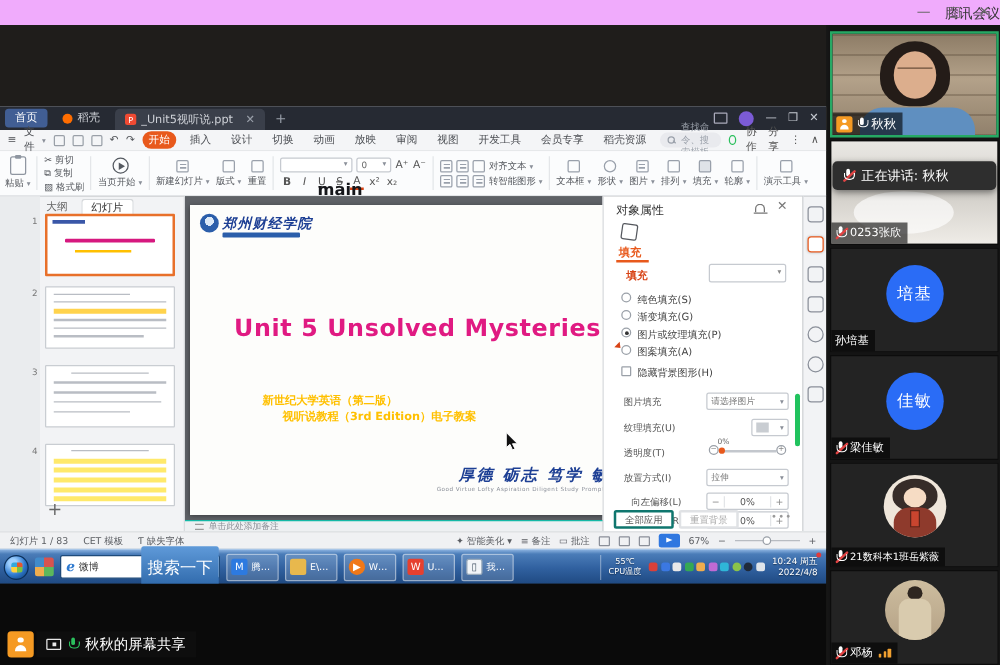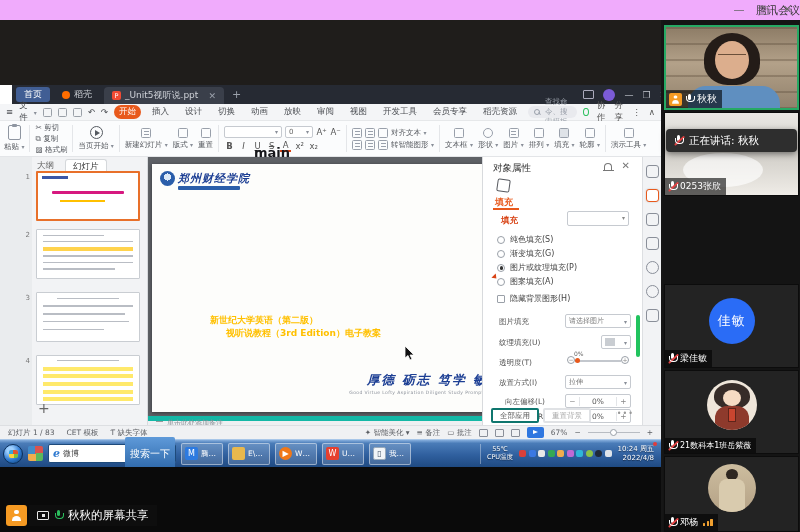--- a/index.html
+++ b/index.html
@@ -74,21 +74,21 @@
          background:linear-gradient(180deg,#cdbd9f 0%,#b5a286 100%);overflow:hidden}
   .photo .head{position:absolute;left:18px;top:5px;width:12px;height:11px;border-radius:50%;background:#2e2620}
   .photo .body{position:absolute;left:11px;top:15px;width:26px;height:34px;border-radius:8px 8px 0 0;background:#d9cbae}
 
   .toast{position:absolute;left:666px;top:129px;width:131px;height:23px;background:#2e2e2e;border-radius:4px;
          box-shadow:0 2px 6px rgba(0,0,0,.5);display:flex;align-items:center;gap:6px;padding:0 8px;z-index:35}
   .toast .txt{color:#fff;font-size:10.5px;white-space:nowrap}
 
   
   .wps{position:absolute;left:0;top:65px;width:661px;height:354px;background:#fff}
-  .tabbar{position:absolute;left:12px;top:0;width:661px;height:19px;background:#262a33;display:flex;align-items:center}
+  .tabbar{position:absolute;left:0;top:0;width:661px;height:19px;background:#262a33;display:flex;align-items:center}
   .wtab{height:15px;display:flex;align-items:center;gap:4px;padding:0 8px;border-radius:3px;margin-left:4px;font-size:9px;color:#cfd2d8}
   .wtab.home{background:#415e94;color:#fff}
   .wtab.doc{background:#3a3f4a;border-radius:4px 4px 0 0;height:17px;margin-top:2px}
   .docer-dot{width:8px;height:8px;border-radius:50%;background:#ff6d00}
   .pbadge{width:9px;height:9px;background:#f04a33;border-radius:2px;color:#fff;font-size:6.5px;display:flex;align-items:center;justify-content:center}
   .tb-x{color:#9aa0aa;font-size:9px;margin-left:6px}
   .tb-plus{color:#9aa0aa;font-size:11px;margin-left:8px}
   .tb-right{margin-left:auto;display:flex;align-items:center;gap:9px;padding-right:6px;color:#c3c7cf;font-size:9px}
   .pp-ava{width:12px;height:12px;border-radius:50%;background:#7b5bd6}
   .docswitch{width:11px;height:9px;border:1.2px solid #aab;border-radius:1px}
@@ -148,38 +148,38 @@
   .logo-mark{width:15px;height:15px;border-radius:50%;background:radial-gradient(circle at 50% 40%,#dce9f7 0 30%,#2b5eaa 31% 100%)}
   .logo-cn{font-family:"DejaVu Serif",serif;font-style:italic;font-weight:bold;font-size:11px;color:#1d3f94;letter-spacing:1px}
   .logo-bar{position:absolute;left:26px;top:22px;width:62px;height:4px;background:#2b5eaa;border-radius:1px}
   .s-title{position:absolute;left:0;top:88px;width:100%;text-align:center;font-size:19px;font-weight:bold;color:#e01a82;letter-spacing:.5px}
   .s-sub1{position:absolute;left:58px;top:150px;font-size:9px;font-weight:bold;color:#ffc000}
   .s-sub2{position:absolute;left:74px;top:163px;font-size:9px;font-weight:bold;color:#ffc000}
   .motto{position:absolute;right:14px;top:208px;font-family:"DejaVu Serif",serif;font-weight:bold;font-style:italic;font-size:12.5px;color:#1d3f94;letter-spacing:2px}
   .motto-sub{position:absolute;right:14px;top:226px;font-size:4.5px;color:#8a8f99;letter-spacing:.4px}
   .cursor{position:absolute;left:252px;top:182px;width:11px;height:15px;z-index:7}
 
-  .notebar{position:absolute;left:148px;top:259px;width:334px;height:9px;background:#eef0f2;border-top:5px solid #14b8a6;
+  .notebar{position:absolute;left:148px;top:259px;width:334px;height:9px;background:#eef0f2;border-top:1px solid #14b8a6;
            display:flex;align-items:center;gap:4px;padding:0 8px;font-size:7px;color:#8b9097}
   .nb-ico{width:7px;height:5px;border-top:1px solid #999;border-bottom:1px solid #999}
 
   
   .props{position:absolute;left:482px;top:0;width:160px;height:268px;background:#fff;border-left:1px solid #d8dadd;font-size:8px;color:#444}
   .props .hdr{position:absolute;left:10px;top:5px;font-size:9.5px;color:#333}
   .bell{position:absolute;right:30px;top:6px;width:8px;height:7px;border:1.2px solid #777;border-bottom:none;border-radius:4px 4px 0 0}
   .bell::after{content:"";position:absolute;left:-2.4px;bottom:-1.4px;width:11px;height:1.2px;background:#777}
   .px{position:absolute;right:12px;top:3px;font-size:10px;color:#777}
   .filltab-ico{position:absolute;left:14px;top:22px;width:13px;height:13px;border:1.4px solid #55585e;border-radius:2px;transform:rotate(8deg)}
   .filltab{position:absolute;left:12px;top:39px;font-size:9px;color:#e8591c;font-weight:bold}
   .filltab-underline{position:absolute;left:10px;top:51px;width:26px;height:2px;background:#e8591c}
   .sect{position:absolute;left:10px;top:58px;font-size:8.5px;color:#d84315;font-weight:bold}
   .sect-arrow{position:absolute;left:0;top:59px;width:0;height:0;border-left:4px solid #d84315;border-top:3px solid transparent;border-bottom:3px solid transparent;transform:rotate(45deg)}
   .texbox{position:absolute;left:84px;top:54px;width:62px;height:15px;border:1px solid #c6cad0;border-radius:2px;background:#fff}
   .texbox::after{content:"▾";position:absolute;right:3px;top:2px;font-size:6px;color:#888}
-  .prow{position:absolute;left:14px;display:flex;align-items:center;gap:5px;white-space:nowrap}
+  .prow{position:absolute;left:14px;display:flex;gap:5px;white-space:nowrap}
   .radio{width:8px;height:8px;border:1px solid #9aa0a8;border-radius:50%;flex:none;position:relative}
   .radio.on::after{content:"";position:absolute;left:1.6px;top:1.6px;width:3.6px;height:3.6px;border-radius:50%;background:#333}
   .chk{width:8px;height:8px;border:1px solid #9aa0a8;border-radius:1px;flex:none}
   .flabel{position:absolute;left:16px;font-size:7.5px;color:#555;white-space:nowrap}
   .fsel{position:absolute;left:82px;width:66px;height:14px;border:1px solid #c6cad0;border-radius:2px;background:#fff;
         display:flex;align-items:center;justify-content:space-between;padding:0 3px;font-size:7px;color:#777}
   .stepper{position:absolute;left:82px;width:66px;height:14px;border:1px solid #c6cad0;border-radius:2px;background:#fff;
            display:flex;align-items:center;font-size:7.5px;color:#555}
   .stepper span{flex:1;text-align:center}
   .stepper .sb{flex:none;width:14px;color:#888;border-right:1px solid #e3e5e8;text-align:center}
@@ -214,21 +214,21 @@
            border-top:1px solid #a8c6e8;display:flex;align-items:center;padding:0 3px;gap:5px}
   .orb{width:20px;height:20px;border-radius:50%;background:radial-gradient(circle at 35% 30%,#9fd0ff 0 18%,#2f7ad0 55%,#0d3a6e 100%);
        border:1px solid #0b2f59;position:relative;flex:none}
   .orb::after{content:"";position:absolute;left:5px;top:5.5px;width:9px;height:8px;border-radius:2px;
        background:conic-gradient(from 0deg,#e4572e 0 25%,#7ac143 0 50%,#ffd23f 0 75%,#35a7db 0)}
   .gridico{width:15px;height:15px;border-radius:2px;flex:none;
        background:conic-gradient(from 0deg,#d9534f 0 25%,#5cb85c 0 50%,#f0ad4e 0 75%,#428bca 0)}
   .tsearch{width:128px;height:19px;background:#fff;border:1px solid #1e4a7a;border-radius:2px;display:flex;align-items:center;gap:3px;padding:0 0 0 4px;flex:none}
   .eico{color:#2f7ad0;font-family:"DejaVu Serif",serif;font-style:italic;font-weight:bold;font-size:11px}
   .tsearch .q{font-size:8px;color:#333;flex:1}
-  .tsbtn{height:17px;padding:17px 5px;background:linear-gradient(180deg,#5f9ad9,#2c66a8);border-radius:2px;color:#fff;font-size:10px;display:flex;align-items:center;flex:none}
+  .tsbtn{height:17px;padding:17px 5px;background:linear-gradient(180deg,#5f9ad9,#2c66a8);border-radius:2px;color:#fff;font-size:13px;display:flex;align-items:center;flex:none}
   .tapp{width:42px;height:22px;border:1px solid rgba(255,255,255,.45);border-radius:2px;background:rgba(255,255,255,.16);
         display:flex;align-items:center;gap:3px;padding:0 3px;flex:none}
   .tapp .al{color:#fff;font-size:7.5px;overflow:hidden;white-space:nowrap}
   .ai{width:13px;height:13px;border-radius:2px;flex:none;display:flex;align-items:center;justify-content:center;color:#fff;font-size:8px}
   .tray{margin-left:auto;display:flex;align-items:center;gap:6px;padding-right:4px}
   .tdiv{width:1px;height:20px;background:rgba(255,255,255,.35)}
   .temp{color:#fff;font-size:6.5px;line-height:7.5px;text-align:center;text-shadow:0 1px 1px rgba(0,0,0,.5)}
   .ticons{display:flex;align-items:center;gap:2.5px}
   .ticons i{display:block;width:7px;height:7px;border-radius:2px}
   .clock{color:#fff;font-size:7px;line-height:8.5px;text-align:right;text-shadow:0 1px 1px rgba(0,0,0,.5)}
@@ -452,20 +452,21 @@
         </div>
 
         <div class="canvas">
           <span class="main-overlay">main</span>
           <div class="slide">
             <div class="logo">
               <span class="logo-mark"></span>
               <span class="logo-cn">郑州财经学院</span>
             </div>
             <span class="logo-bar"></span>
+            <div class="s-title">Unit 5  Unsolved Mysteries</div>
             <div class="s-sub1">新世纪大学英语（第二版）</div>
             <div class="s-sub2">视听说教程（3rd Edition）电子教案</div>
             <div class="motto">厚德 砺志 笃学 敏行</div>
             <div class="motto-sub">Good Virtue  Lofty Aspiration  Diligent Study  Prompt Action</div>
             <svg class="cursor" viewBox="0 0 11 15">
               <path d="M1 0 L1 12 L4 9.5 L6 14 L8 13 L6 9 L10 9 Z" fill="#111" stroke="#fff" stroke-width="0.8"></path>
             </svg>
           </div>
         </div>
 
@@ -677,20 +678,26 @@
     <div class="tile" style="top:92px">
       <div class="v2"></div>
       <div class="namebar">
         <span class="mic">
             <span class="slash"></span>
           </span>
         <span class="nm">0253张欣</span>
       </div>
     </div>
 
+    <div class="tile" style="top:178px">
+      <div class="avatar-c">培基</div>
+      <div class="namebar">
+        <span class="nm">孙培基</span>
+      </div>
+    </div>
 
     <div class="tile" style="top:264px">
       <div class="avatar-c">佳敏</div>
       <div class="namebar">
         <span class="mic">
             <span class="slash"></span>
           </span>
         <span class="nm">梁佳敏</span>
       </div>
     </div>

